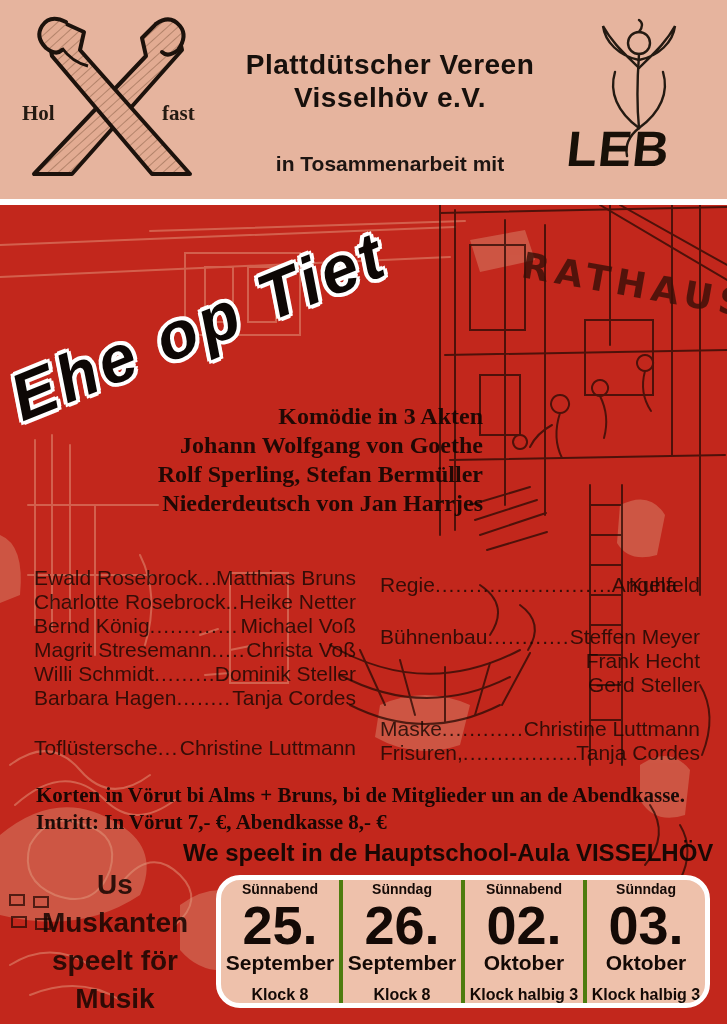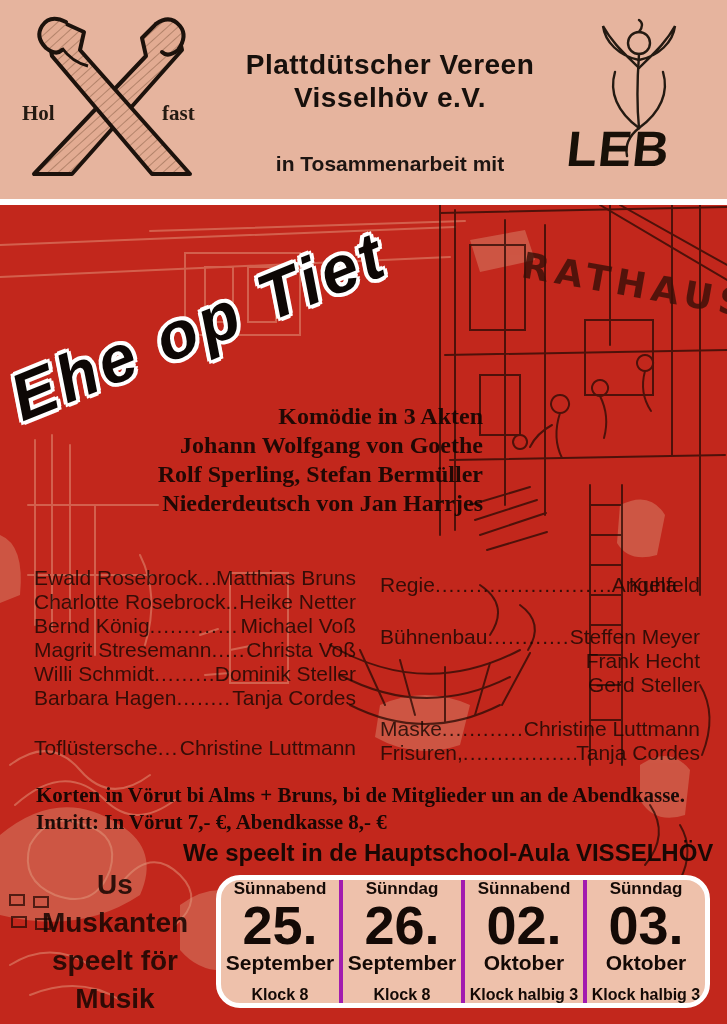--- a/index.html
+++ b/index.html
@@ -57,22 +57,22 @@
   }
   .datebox{
     position:absolute;left:216px;top:670px;width:494px;height:133px;
     background:#eec1ab;border:5px solid #ffffff;border-radius:24px;
     display:flex;box-sizing:border-box;overflow:hidden;
   }
   .datecol{
     flex:1 1 0;display:flex;flex-direction:column;align-items:center;
     justify-content:center;padding:4px 1px;color:#140a06;text-align:center;
   }
-  .datecol + .datecol{border-left:4px solid #a21caf;}
-  .d-day{font-size:17px;font-weight:bold;line-height:20px;}
+  .datecol + .datecol{border-left:4px solid #4d7c0f;}
+  .d-day{font-size:14px;font-weight:bold;line-height:20px;}
   .d-num{font-size:54px;font-weight:bold;line-height:52px;}
   .d-month{font-size:21px;font-weight:bold;line-height:23px;}
   .d-time{font-size:16px;font-weight:bold;line-height:20px;margin-top:11px;white-space:nowrap;}
 </style>
 </head>
 <body>
 
 <div class="poster">
 
   <div class="header">

